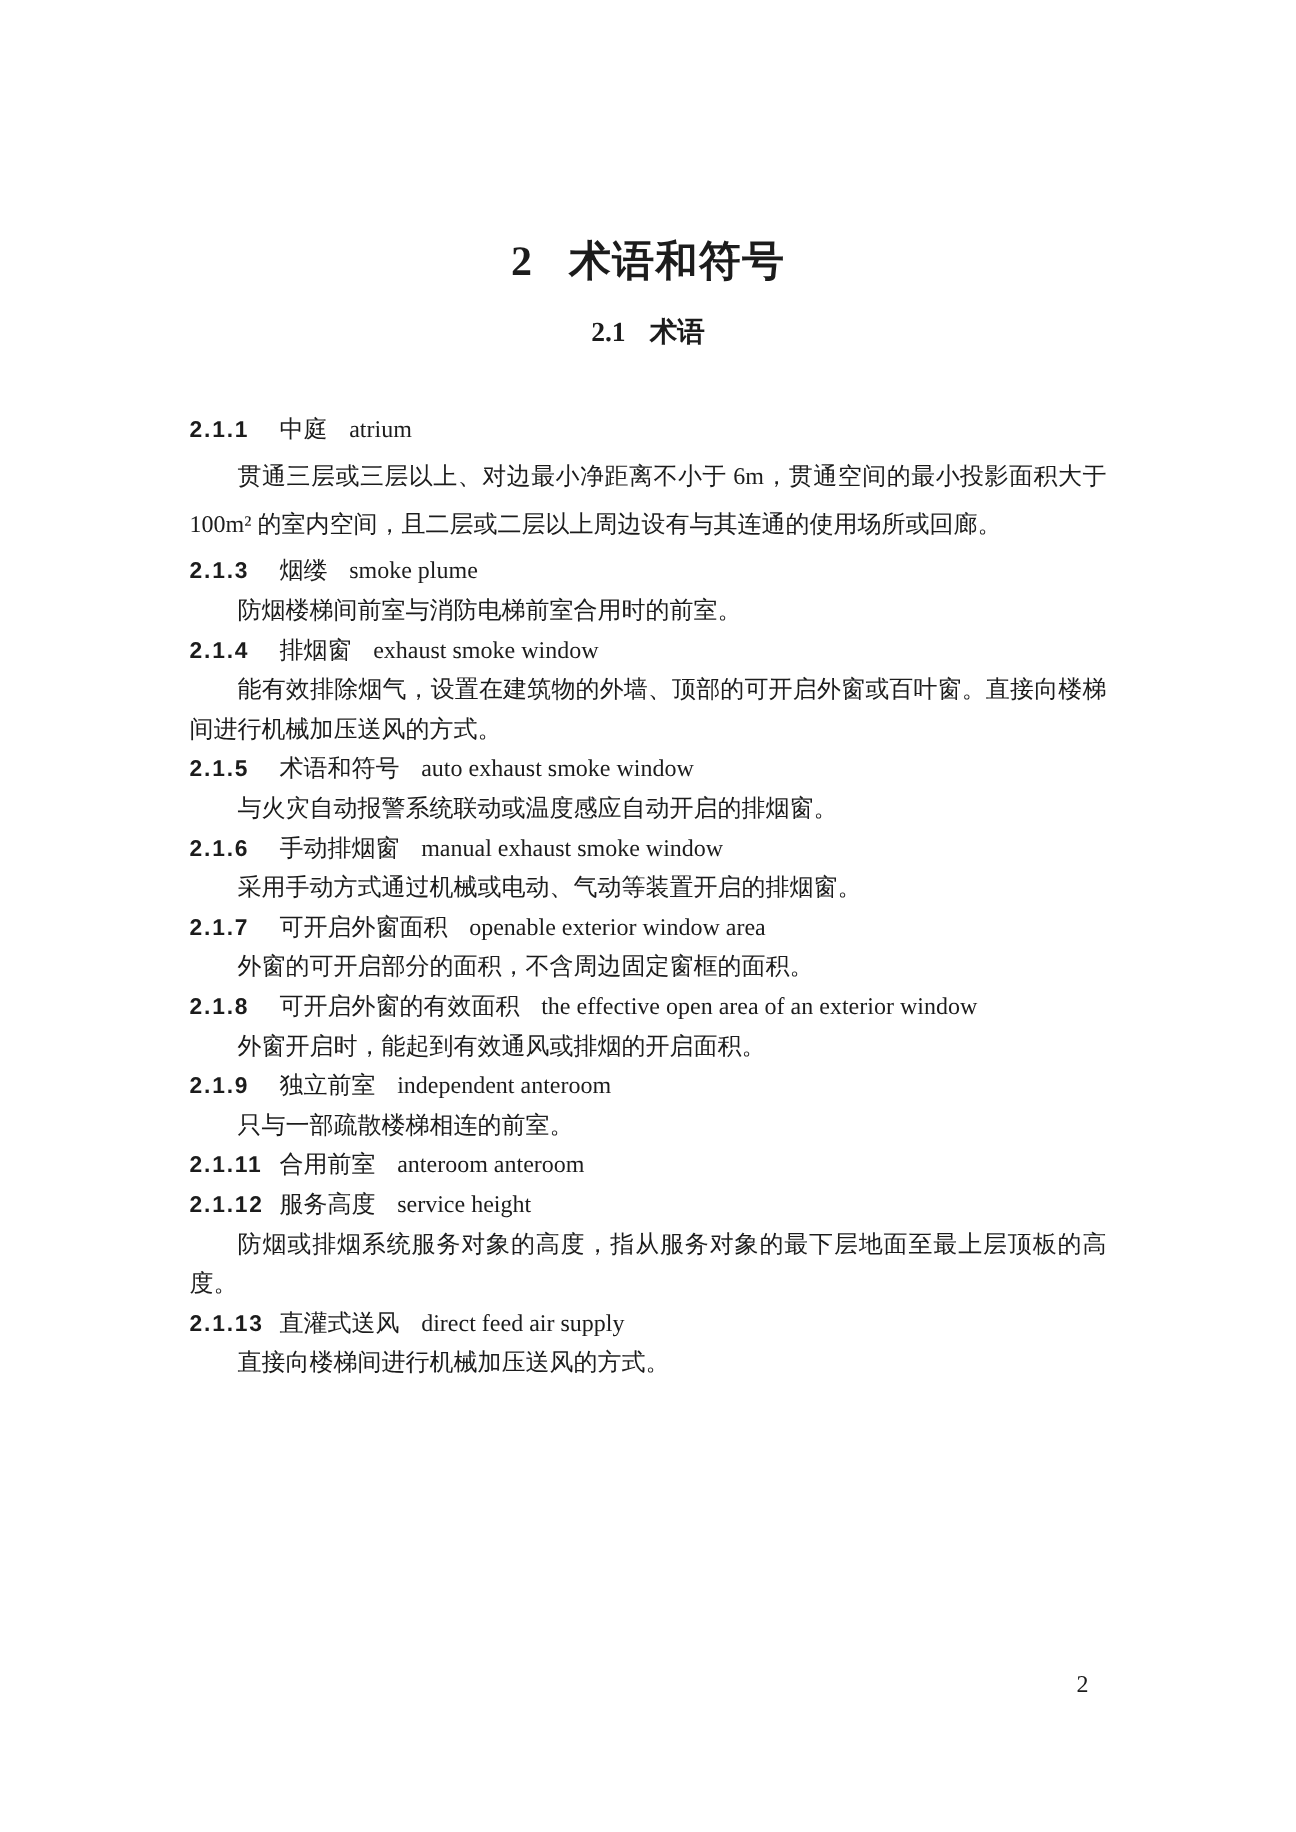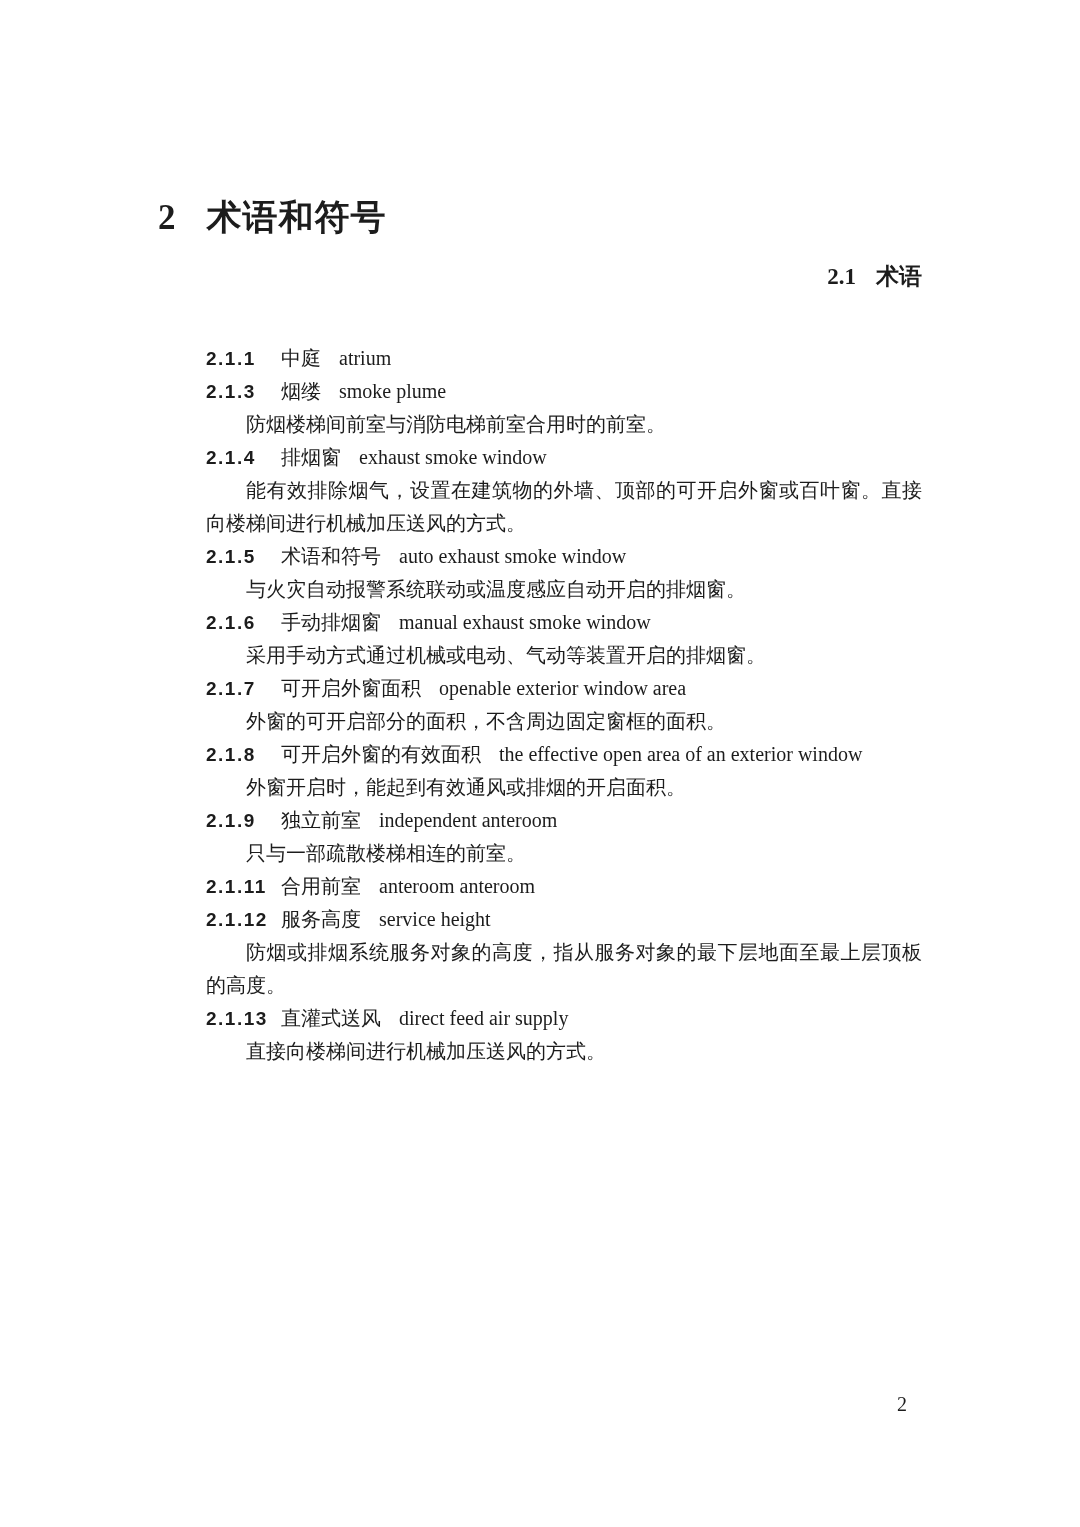--- a/index.html
+++ b/index.html
@@ -16,43 +16,42 @@
   }
   .page {
     position: absolute;
     inset: 0;
     box-sizing: border-box;
     padding: 198px 158px 0 158px;
     background: #ffffff;
   }
   .chapter-title {
     margin: 0;
-    text-align: left;
+    text-align: center;
     font-size: 35px;
     line-height: 40px;
     font-weight: bold;
     letter-spacing: 1px;
   }
   .chapter-title .chapter-no {
     margin-right: 30px;
   }
   .section-title {
     margin: 26px 0 0 0;
-    text-align: right;
+    text-align: center;
     font-size: 23px;
     line-height: 26px;
     font-weight: bold;
   }
   .section-title .section-no {
     margin-right: 20px;
   }
   .terms {
     margin-top: 52px;
     font-size: 20px;
-    margin-left: 48px;
   }
   .term-line {
     line-height: 33px;
     white-space: nowrap;
   }
   .term-number {
     display: inline-block;
     min-width: 70px;
     margin-right: 5px;
     font-family: "Liberation Sans", "DejaVu Sans", sans-serif;
@@ -95,20 +94,21 @@
 
   <h2 class="section-title">
     <span class="section-no">2.1</span><span>术语</span>
   </h2>
 
   <div class="terms" id="terms-list">
   <div class="term-entry first">
     <div class="term-line">
       <span class="term-number">2.1.1</span><span class="term-zh">中庭</span><span class="term-en">atrium</span>
     </div>
+    <p class="term-def">贯通三层或三层以上、对边最小净距离不小于 6m，贯通空间的最小投影面积大于 100m² 的室内空间，且二层或二层以上周边设有与其连通的使用场所或回廊。</p>
   </div>
 
 
   <div class="term-entry">
     <div class="term-line">
       <span class="term-number">2.1.3</span><span class="term-zh">烟缕</span><span class="term-en">smoke plume</span>
     </div>
     <p class="term-def">防烟楼梯间前室与消防电梯前室合用时的前室。</p>
   </div>
 

